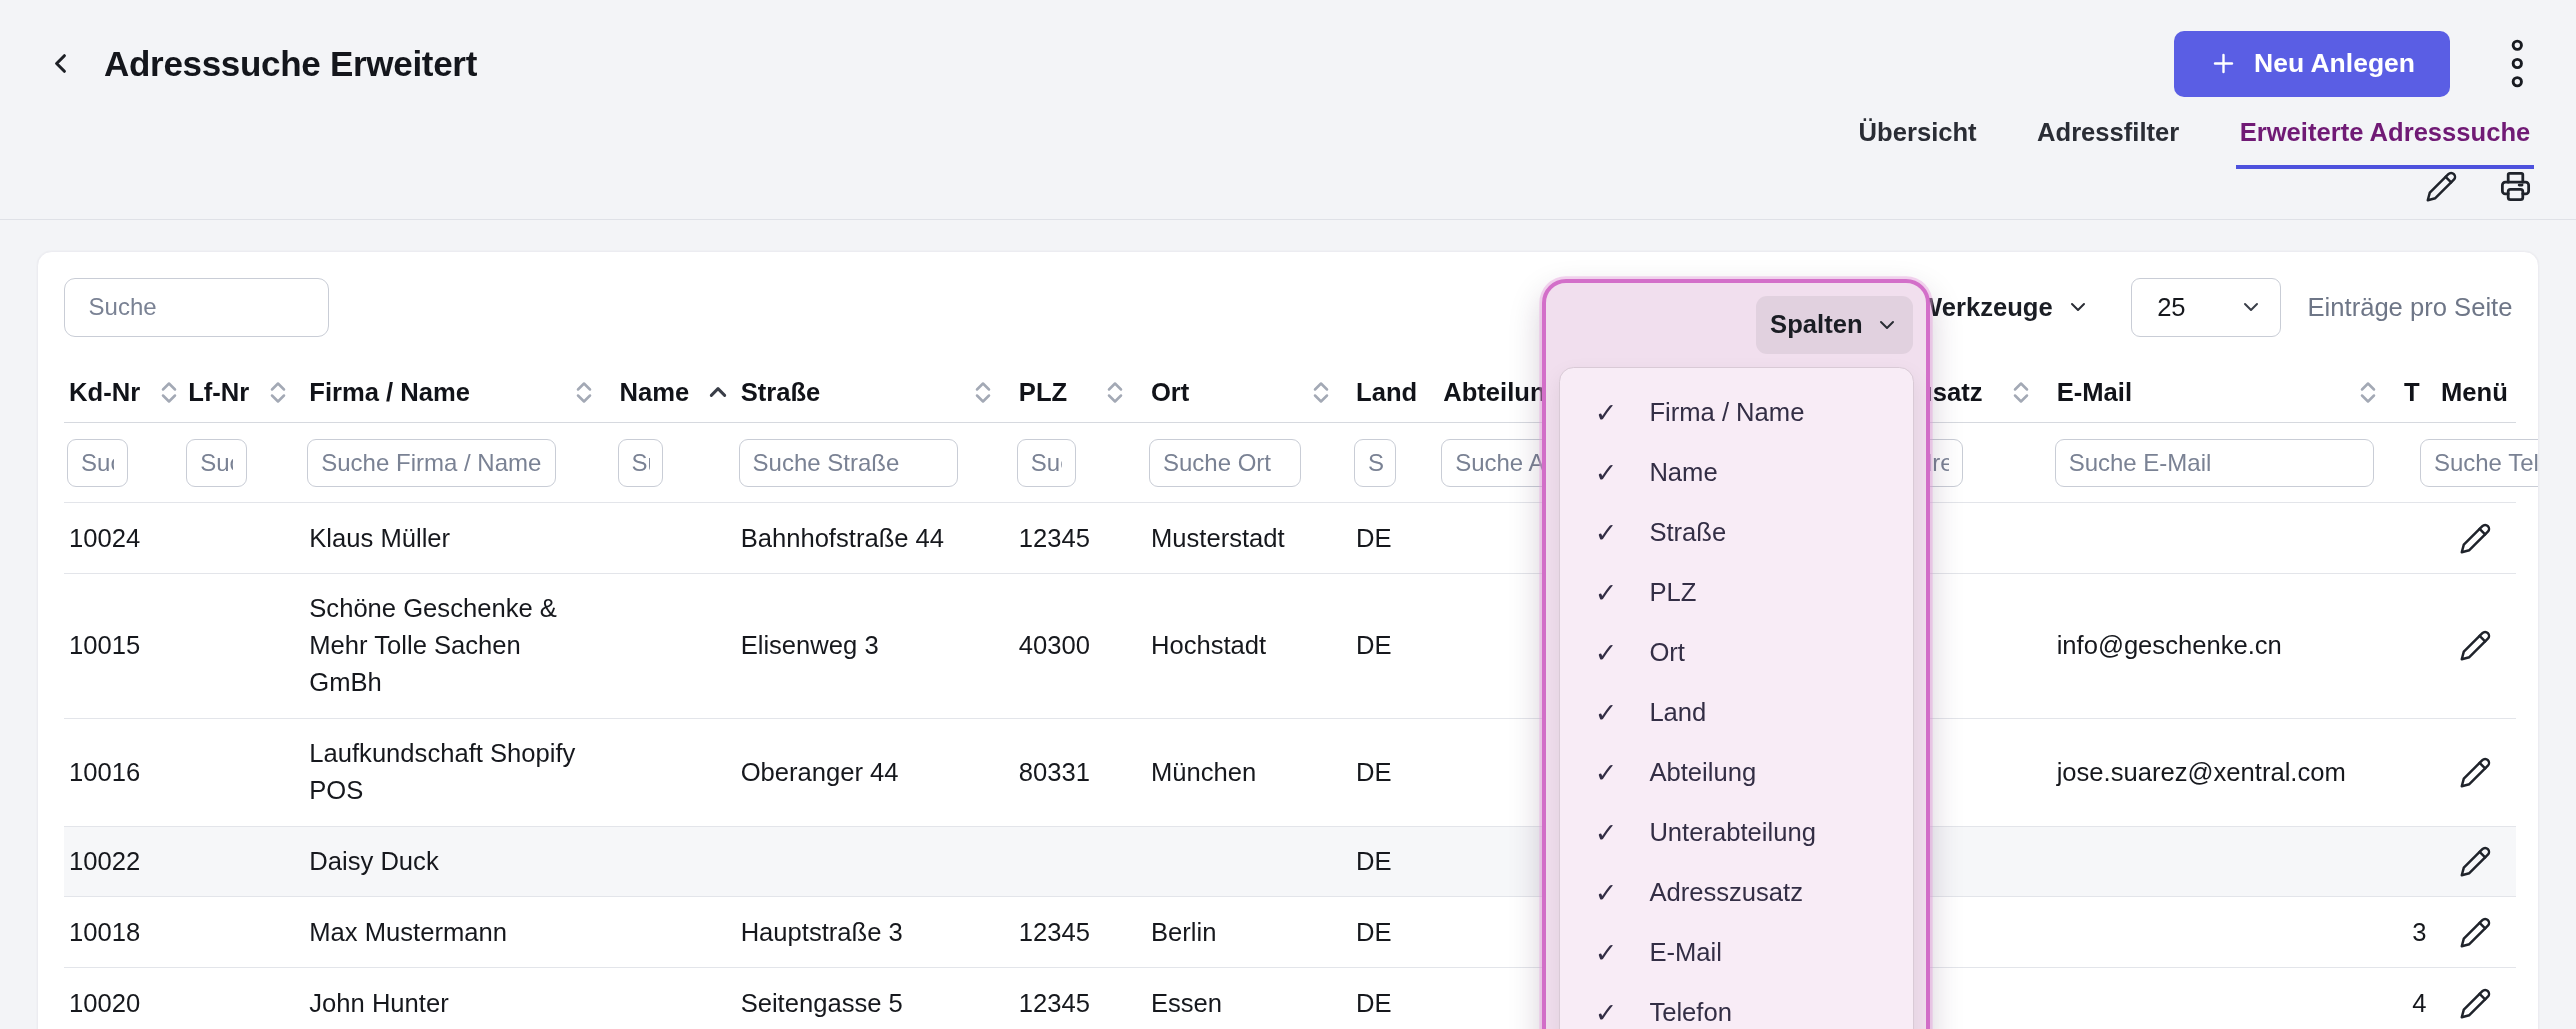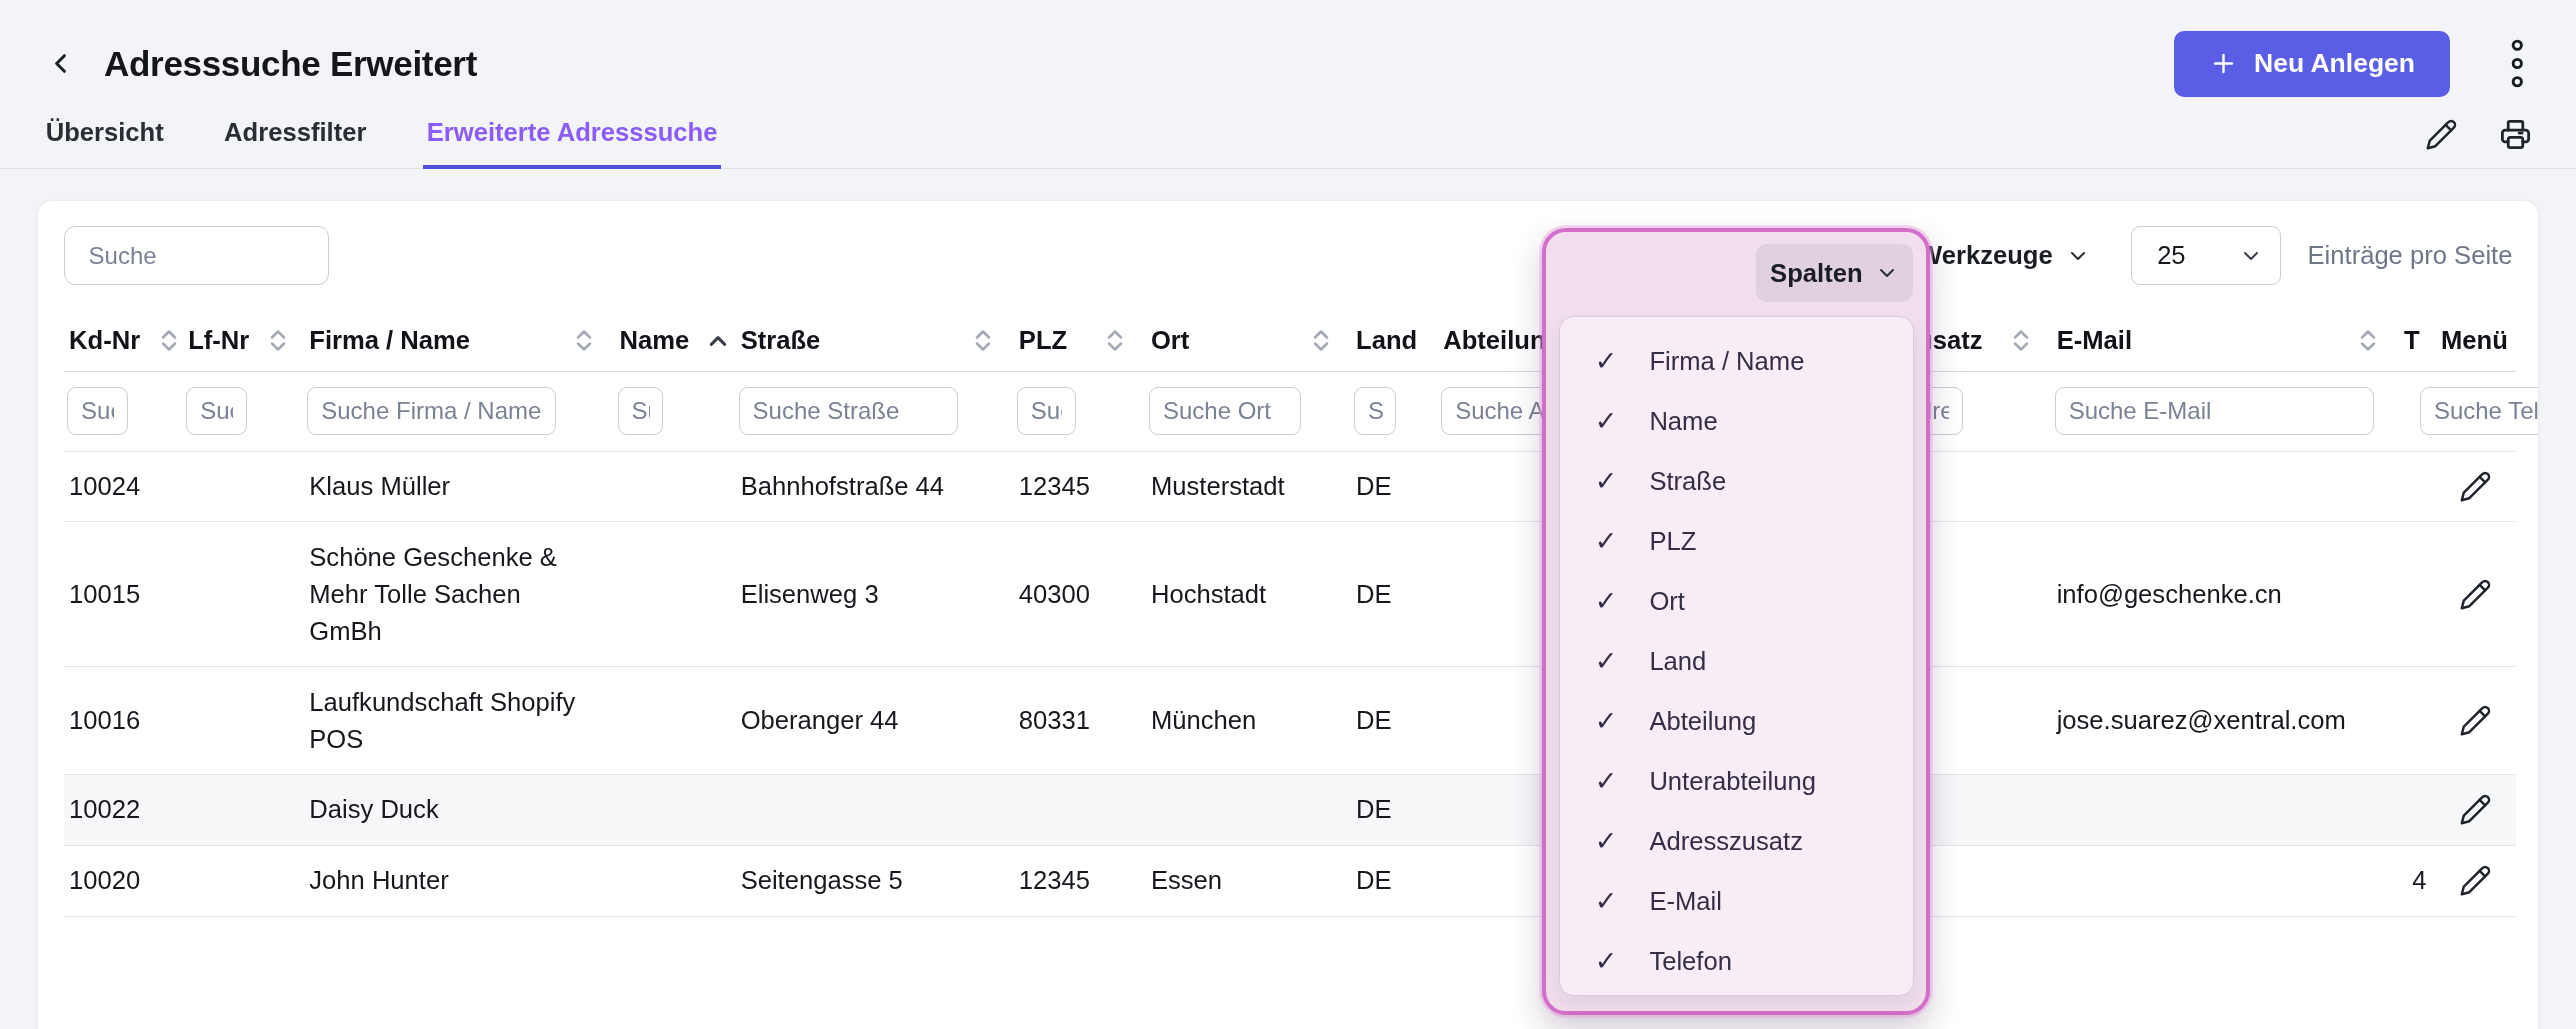--- a/index.html
+++ b/index.html
@@ -15,24 +15,24 @@
   .back-btn{width:40px;height:40px;display:flex;align-items:center;justify-content:center;cursor:pointer;color:#1d2026;}
   .page-title{font-size:35px;font-weight:700;margin-left:24px;letter-spacing:-0.3px;color:#14161c;}
   .topbar-spacer{flex:1;}
   .primary-btn{
     display:flex;align-items:center;gap:16.4px;height:66px;padding:0 35px;
     background:#5a5ee4;border:none;border-radius:10px;cursor:pointer;
     color:#fff;font-size:26.5px;font-weight:600;font-family:inherit;
   }
   .kebab{margin-left:49px;width:37px;height:58px;display:flex;align-items:center;justify-content:center;cursor:pointer;color:#181b21;}
   
-  .tabsbar{display:flex;align-items:flex-end;padding:0 42px;margin-top:5.5px;border-bottom:1.8px solid #dfe1e7;}
+  .tabsbar{display:flex;align-items:flex-end;padding:0 42px;margin-top:5.5px;border-bottom:1.8px solid #dfe1e7;flex-direction:column;}
   .tabs{display:flex;gap:53px;}
   .tab{font-size:25.6px;font-weight:700;color:#2a2d35;padding:12.8px 3.7px 18px 3.7px;cursor:pointer;border-bottom:4.6px solid transparent;margin-bottom:-1.8px;}
-  .tab.active{color:#8b5cf6;border-bottom-color:#4d51dd;}
+  .tab.active{color:#701a75;border-bottom-color:#4d51dd;}
   .tab-icons{margin-left:auto;display:flex;gap:37px;align-items:center;padding-bottom:14.6px;color:#1f232b;}
   .icon-btn{width:37px;height:37px;display:flex;align-items:center;justify-content:center;cursor:pointer;color:#1f232b;}
   
   .card{
     position:relative;margin:31px 37px 0 37px;height:1095px;
     background:#fff;border-radius:14.6px;border:0.9px solid #ececf1;
     box-shadow:0 0.9px 1.8px rgba(16,24,40,.05);overflow:hidden;
   }
   .toolbar{display:flex;align-items:center;padding:25.6px;}
   .search-input{
@@ -408,20 +408,43 @@
           <td></td>
         <td class="t-col"></td>
         <td class="menu-col">
             <svg class="row-pencil" viewBox="0 0 24 24" fill="none" stroke="currentColor" stroke-width="1.8" stroke-linecap="round" stroke-linejoin="round">
               <path d="M17 3a2.828 2.828 0 1 1 4 4L7.5 20.5 2 22l1.5-5.5L17 3z"></path>
               <path d="M15 5l4 4"></path>
             </svg>
           </td>
       </tr>
       <tr>
+        <td>10018</td>
+          <td></td>
+        <td class="wrap">
+            <div class="firma-wrap">Max Mustermann</div>
+          </td>
+          <td></td>
+        <td>Hauptstraße 3</td>
+          <td>12345</td>
+        <td>Berlin</td>
+          <td>DE</td>
+        <td></td>
+          <td></td>
+          <td></td>
+          <td></td>
+        <td class="t-col">3</td>
+        <td class="menu-col">
+            <svg class="row-pencil" viewBox="0 0 24 24" fill="none" stroke="currentColor" stroke-width="1.8" stroke-linecap="round" stroke-linejoin="round">
+              <path d="M17 3a2.828 2.828 0 1 1 4 4L7.5 20.5 2 22l1.5-5.5L17 3z"></path>
+              <path d="M15 5l4 4"></path>
+            </svg>
+          </td>
+      </tr>
+      <tr>
         <td>10020</td>
           <td></td>
         <td class="wrap">
             <div class="firma-wrap">John Hunter</div>
           </td>
           <td></td>
         <td>Seitengasse 5</td>
           <td>12345</td>
         <td>Essen</td>
           <td>DE</td>

